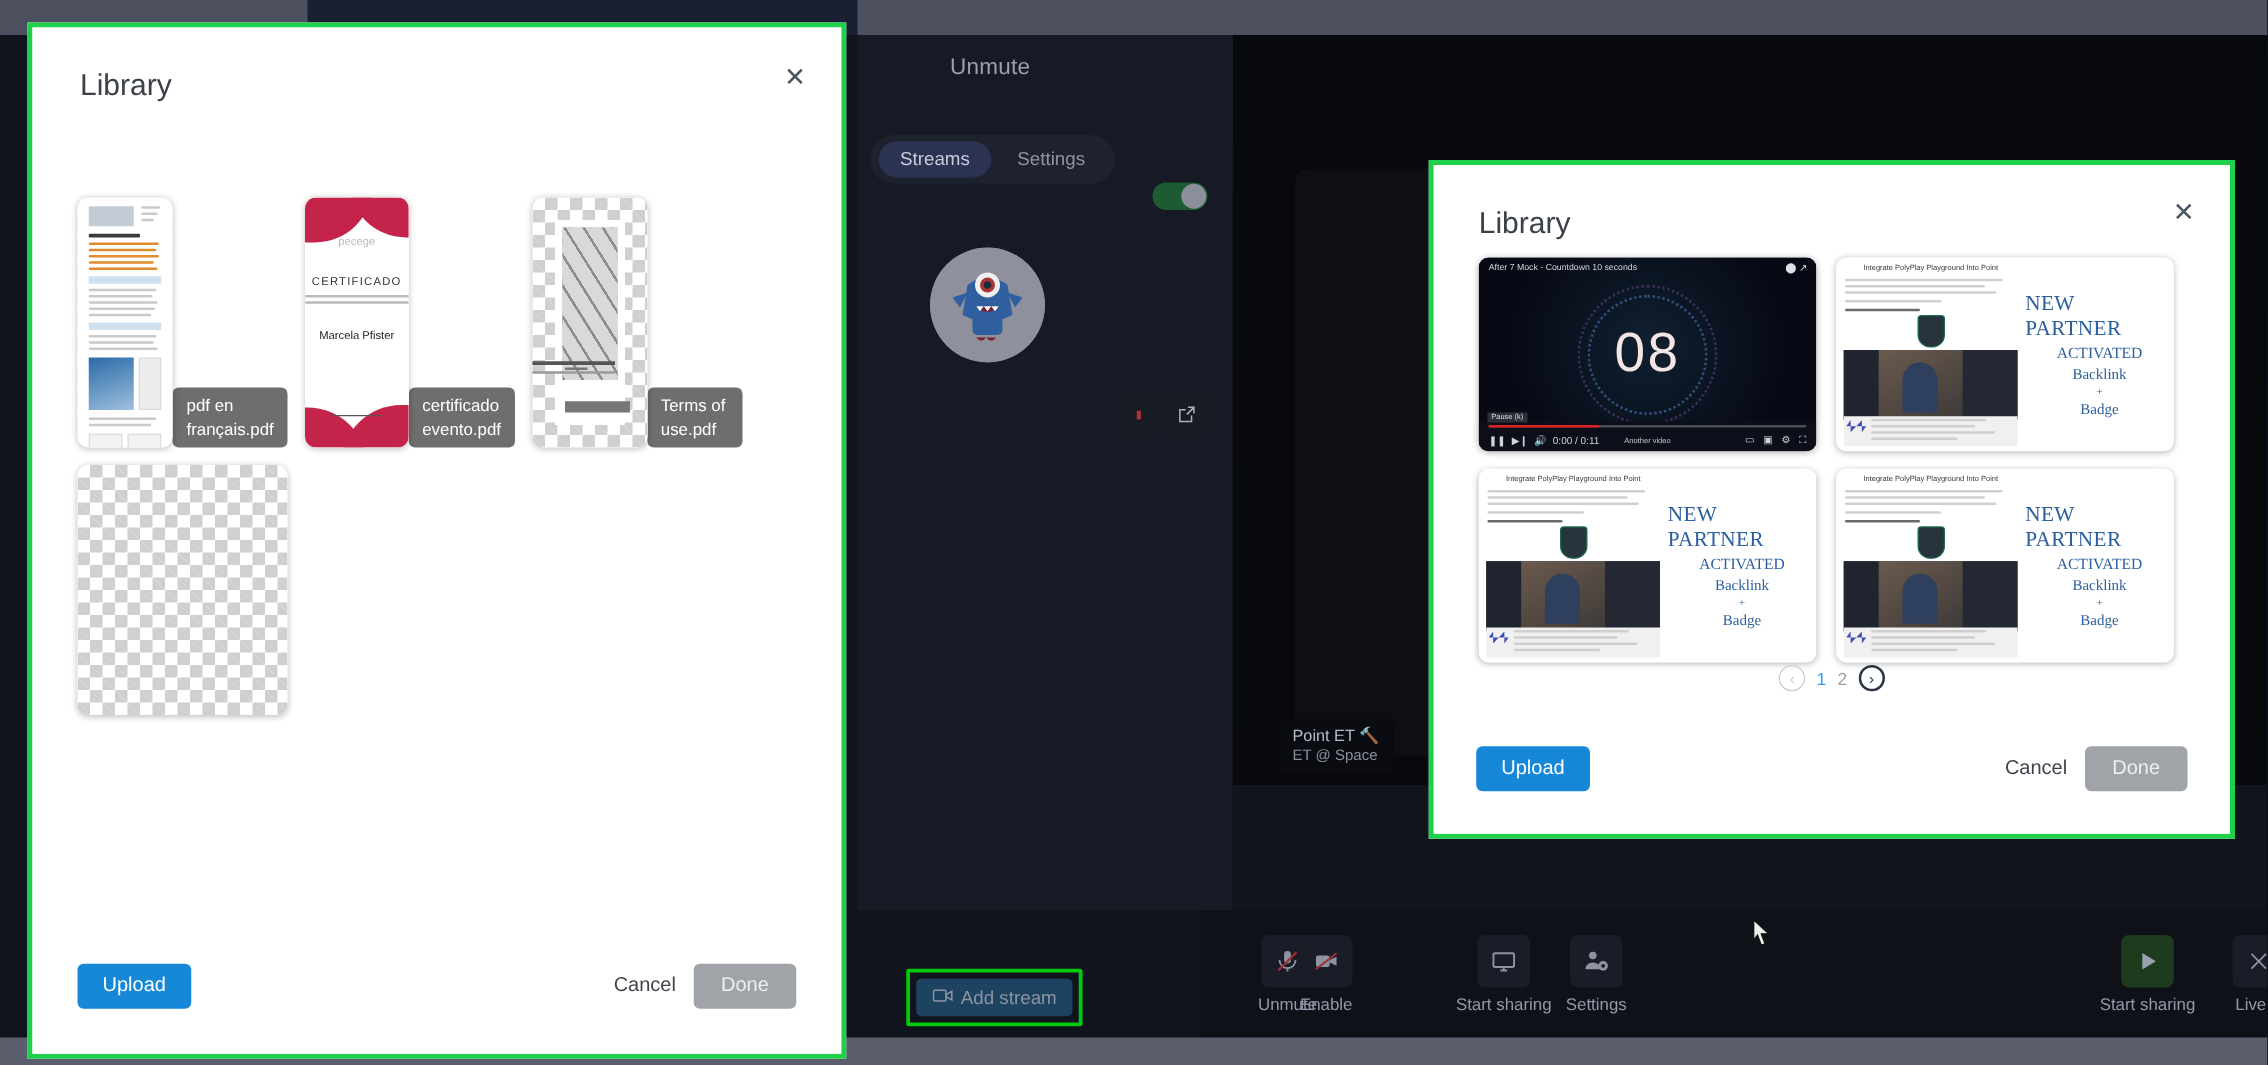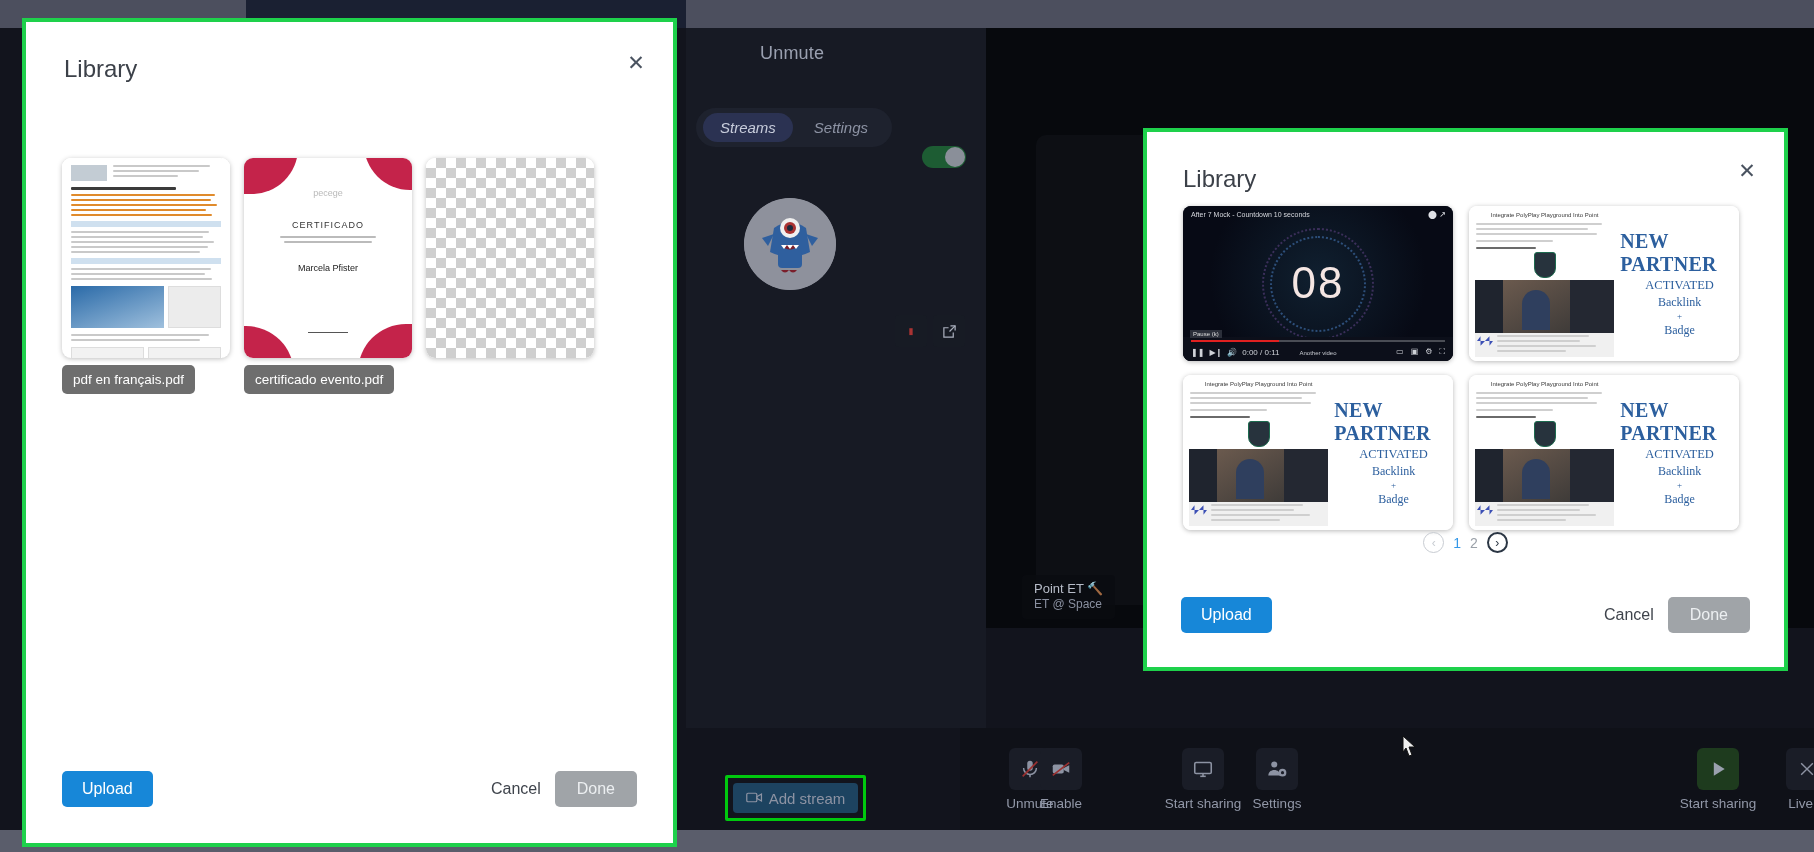--- a/index.html
+++ b/index.html
@@ -25,21 +25,21 @@
     position: absolute; left: 686px; top: 28px; width: 300px; height: 795px;
     background: #171a24;
   }
   .studio-title {
     position: absolute; left: 74px; top: 15px;
     font-size: 18px; color: #9aa0b0; letter-spacing: .2px;
   }
   .seg-wrap {
     position: absolute; left: 10px; top: 80px;
     background: #1e222e; border-radius: 20px; padding: 5px 7px;
-    display: flex; gap: 4px; font-style: italic;
+    display: flex; gap: 4px;
   }
   .seg {
     padding: 6px 17px; border-radius: 16px; font-size: 15px; color: #8d93a4;
   }
   .seg.active { background: #2b3252; color: #c7ccdb; }
 
   .stage {
     position: absolute; left: 986px; top: 28px; width: 828px; height: 600px;
     background: #0a0c11;
   }
@@ -148,21 +148,21 @@
   
   #modal-left { left: 22px; top: 18px; width: 655px; height: 829px; }
   #modal-left .m-title { position: absolute; left: 38px; top: 33px; }
   #modal-left .close-x { right: 26px; top: 30px; }
   #modal-left .search-bar { position: absolute; left: 36px; top: 86px; width: 575px; }
 
   .doc-grid {
     position: absolute; left: 36px; top: 136px; width: 580px;
     display: flex; flex-wrap: wrap; gap: 0 14px;
   }
-  .doc-cell { width: 168px; display: flex; flex-direction: column; align-items: flex-start; margin-bottom: 14px; }
+  .doc-cell { width: 168px; display: flex; flex-direction: row; align-items: flex-end; margin-bottom: 14px; }
   .doc-thumb {
     width: 168px; height: 200px; background: #fff; border-radius: 9px;
     box-shadow: 0 1px 5px rgba(0,0,0,.25); overflow: hidden; position: relative;
     cursor: pointer;
   }
   .checker {
     position: absolute; inset: 0;
     background-image:
       linear-gradient(45deg,#cfcfcf 25%,transparent 25%,transparent 75%,#cfcfcf 75%),
       linear-gradient(45deg,#cfcfcf 25%,transparent 25%,transparent 75%,#cfcfcf 75%);
@@ -253,21 +253,21 @@
   .badgeico {
     width:22px; height:26px; margin:3px auto; background:#27333d; border-radius:3px 3px 10px 10px;
     border:1.5px solid #1d6b4f;
   }
   .slide .vidrow { position:absolute; left:6px; right:6px; top:74px; height:56px; background:#2b2f3a; display:flex; }
   .slide .vr-left { width:20%; background:#1f242e; }
   .slide .vr-mid { width:48%; background: linear-gradient(150deg,#6b5a4e,#3d3a38); position:relative; }
   .slide .vr-mid .person { position:absolute; left:28%; top:18%; width:42%; height:72%; background:#2f3f5e; border-radius:14px 14px 0 0; }
   .slide .vr-right { width:32%; background:#242832; }
   .slide .botrow { position:absolute; left:6px; right:6px; bottom:4px; height:24px; background:#f0f0f0; display:flex; gap:4px; padding:2px; }
-  .slide .np1 { font-size:20px; font-weight:bold; letter-spacing:.3px; }
+  .slide .np1 { font-size:17px; font-weight:normal; letter-spacing:.3px; }
   .slide .np2 { font-size:12.5px; margin-top:2px; }
   .slide .np3 { font-size:12px; margin-top:2px; }
   .slide .np4 { font-size:9px; margin-top:1px; }
   .slide .np5 { font-size:12px; margin-top:2px; }
   .blue-logo { width:16px; height:12px; background:#3b4fb5; clip-path: polygon(0 50%,22% 10%,22% 90%,78% 10%,78% 90%,100% 50%); }
 
   .pager {
     position: absolute; left: 0; right: 0; top: 400px;
     display: flex; align-items: center; justify-content: center; gap: 9px;
   }
@@ -495,20 +495,33 @@
               <div style="position:absolute;left:0;right:0;top:105px;text-align:center;color:#222;font-size:9px;">Marcela Pfister</div>
 
               <div style="position:absolute;left:0;right:0;top:163px;text-align:center;">
                 <div style="width:40px;height:12px;margin:0 auto;border-bottom:1px solid #555;"></div>
               </div>
             </div>
           </div>
           <div class="doc-label">certificado evento.pdf</div>
         </div>
 
+        <div class="doc-cell">
+          <div class="doc-thumb">
+            <div class="checker"></div>
+            <div class="bldg">
+              <div class="photo"></div>
+              <div style="position:absolute;left:8px;bottom:44px;width:18px;height:2px;background:#777;"></div>
+              <div style="position:absolute;right:8px;bottom:48px;width:70px;height:3px;background:#555;"></div>
+              <div style="position:absolute;right:8px;bottom:41px;width:82px;height:2px;background:#999;"></div>
+              <div style="position:absolute;left:8px;bottom:10px;width:52px;height:9px;background:#777;"></div>
+            </div>
+          </div>
+          <div class="doc-label">Terms of use.pdf</div>
+        </div>
 
         <div class="doc-cell">
           <div class="doc-thumb">
             <div class="checker"></div>
           </div>
         </div>
 
       </div>
 
       <div class="foot">

